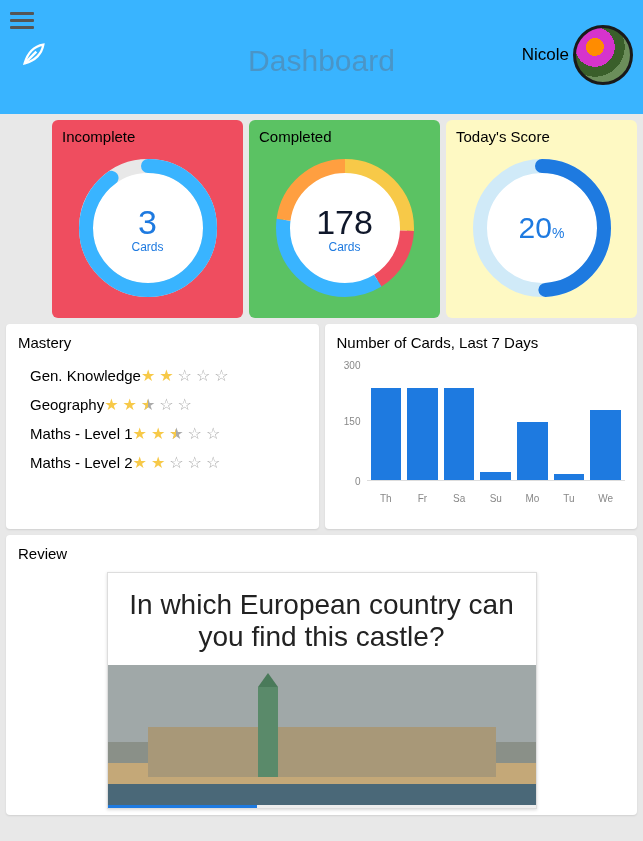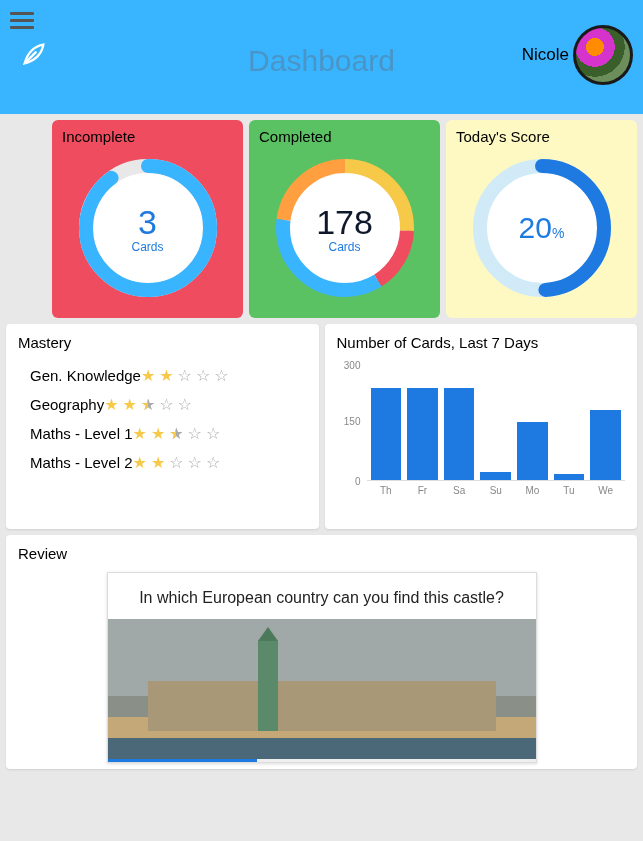--- a/index.html
+++ b/index.html
@@ -40,24 +40,24 @@
 .star.full { color: #f7c948; }
 .star.empty { color: #aaa; }
 .star.half { position: relative; color: #aaa; }
 .star.half::before { content: "★"; position: absolute; left: 0; width: 50%; overflow: hidden; color: #f7c948; }
 .chart { position: relative; height: 140px; padding: 0 0 0 30px; }
 .ylabels { position: absolute; left: 0; top: 0; height: 120px; width: 28px; }
 .ylabel { position: absolute; right: 4px; font-size: 10px; color: #888; }
 .bars { display: flex; align-items: flex-end; gap: 6px; height: 120px; border-bottom: 1px solid #ddd; padding: 0 4px; }
 .bar-col { flex: 1; display: flex; flex-direction: column; align-items: center; }
 .bar { width: 100%; background: #1e7ae0; }
-.bar-lbl { font-size: 10px; color: #888; margin-top: 4px; }
+.bar-lbl { font-size: 10px; color: #888; margin-top: 12px; }
 .review { margin: 0 6px 6px; background: #fff; border-radius: 4px; padding: 10px 12px 6px; box-shadow: 0 1px 2px rgba(0,0,0,.1); }
 .review-card { margin: 8px auto 0; width: 430px; background: #fff; border: 1px solid #ddd; box-shadow: 0 1px 3px rgba(0,0,0,.15); }
-.review-q { padding: 16px 20px 12px; font-size: 16px; font-weight: 300; text-align: center; color: #222; }
+.review-q { padding: 16px 20px 12px; font-size: 28px; font-weight: 300; text-align: center; color: #222; }
 .review-img { height: 140px; background: linear-gradient(to bottom, #a0a8a8 0 55%, #8a9088 55% 70%, #c4a878 70% 85%, #4a6878 85% 100%); position: relative; overflow: hidden; }
 .castle { position: absolute; bottom: 28px; left: 40px; right: 40px; height: 50px; background: #a89878; }
 .tower { position: absolute; bottom: 28px; left: 150px; width: 20px; height: 90px; background: #5a8a6a; }
 .tower::before { content: ""; position: absolute; top: -14px; left: 0; border-left: 10px solid transparent; border-right: 10px solid transparent; border-bottom: 14px solid #4a7a5a; }
 .prog { height: 3px; background: #eee; position: relative; }
 .prog-fill { height: 100%; background: #1e7ae0; width: 35%; }
 </style>
 </head>
 <body>
 

